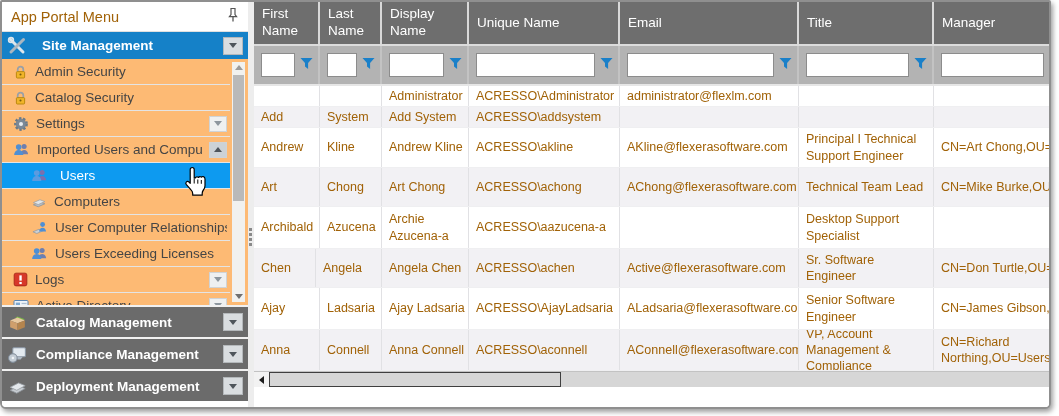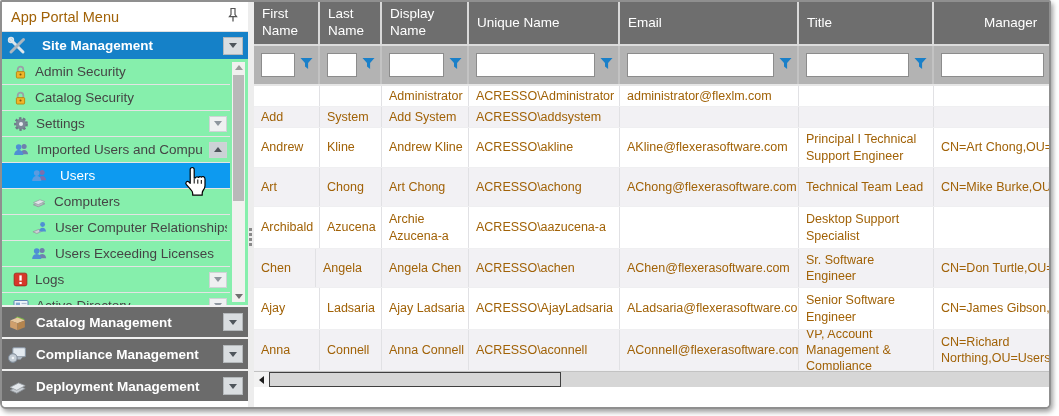--- a/index.html
+++ b/index.html
@@ -18,21 +18,21 @@
     display:flex; align-items:center; gap:15px; padding:0 5px; font-size:13.5px; }
   .sb-blue .lbl { flex:1; }
   .dd-btn { width:20px; height:18px; background:#d9dde0; border:1px solid #b4b8bb;
     display:flex; align-items:center; justify-content:center; }
   .dd-btn.sm { width:18px; height:16px; background:#eef0f1; border-color:#cfd3d6; }
   .dd-btn.pressed { background:#ccd2d6; }
   .tri-down { width:0; height:0; border-left:4px solid transparent; border-right:4px solid transparent; border-top:5px solid #4e555b; }
   .tri-down.dim { border-top-color:#8d969e; }
   .tri-up { width:0; height:0; border-left:4px solid transparent; border-right:4px solid transparent; border-bottom:5px solid #4e555b; }
   .tri-left { width:0; height:0; border-top:4px solid transparent; border-bottom:4px solid transparent; border-right:5px solid #1c1c1c; }
-  .sb-scroll { height:246px; position:relative; background:#86efac; overflow:hidden; }
+  .sb-scroll { height:246px; position:relative; background:#fdba74; overflow:hidden; }
   .sb-list { position:absolute; left:0; top:0; right:18px; }
   .sb-item { height:26px; display:flex; align-items:center; gap:7px;
     padding:0 3px 0 11px; border-bottom:1px solid #e4e4e4; font-size:13.5px; color:#454545; }
   .sb-item.indent { padding-left:29px; }
   .sb-item.selected { background:#0d9af0; color:#fff;gap:12px; }
   .sb-item .lbl { flex:1; white-space:nowrap; overflow:hidden; }
   .sb-item .icon, .sb-blue .icon, .sb-section .icon { display:flex; align-items:center; justify-content:center; flex:none; }
   .sb-vscroll { position:absolute; right:3px; top:3px; width:13px; height:240px; background:#f1f1ef; }
   .sb-vthumb { position:absolute; left:1px; top:13px; width:11px; height:126px; background:#b9b9b9; }
   .sb-varrow { position:absolute; left:2px; width:9px; display:flex; justify-content:center; }
@@ -46,21 +46,21 @@
   
   .splitter { width:6px; background:#ededed; position:relative; }
   .grip { position:absolute; left:1px; top:226px; display:flex; flex-direction:column; gap:2px; }
   .grip i { width:3px; height:3px; background:#8a8a8a; display:block; }
 
   
   .grid { flex:1; display:flex; flex-direction:column; background:#fff; min-width:0; }
   .g-header { display:flex; height:42px; background:#6e6e6e; }
   .g-hcell { display:flex; align-items:center; padding:2px 8px; color:#fff; font-size:13.5px;
     border-right:2px solid #d9d9d9; line-height:1.25; overflow:hidden; }
-  .g-hcell:last-child { border-right:none;margin-left:42px; }
+  .g-hcell:last-child { border-right:none; }
   .g-filter { display:flex; height:42px; background:#b3b3b3; border-top:2px solid #dcdcdc; border-bottom:2px solid #e6e6e6; }
   .g-fcell { display:flex; align-items:center; gap:5px; padding:0 5px 0 7px; border-right:2px solid #c3c3c3; }
   .g-fcell:last-child { border-right:none; }
   .g-fcell input { flex:1; min-width:0; height:24px; border:1px solid #8c8c8c; background:#fff;
     font-family:inherit; font-size:12.5px; padding:0 4px; outline:none; }
   .funnel { flex:none; }
   .g-row { display:flex; background:#fff; }
   .g-row.alt { background:#f2f1f4; }
   .g-cell { padding:2px 6px 2px 7px; font-size:12.5px; color:#a16207;
     border-right:1px solid #e1e1e4; display:flex; align-items:center; overflow:hidden; line-height:1.3; }
@@ -406,21 +406,21 @@
         <div class="g-cell c5 nw"></div>
         <div class="g-cell c6">Desktop Support Specialist</div>
         <div class="g-cell c7 nw"></div>
       </div>
 
       <div class="g-row rh39 alt">
         <div class="g-cell c2">Chen</div>
         <div class="g-cell c1">Angela</div>
         <div class="g-cell c3 nw">Angela Chen</div>
         <div class="g-cell c4 nw">ACRESSO\achen</div>
-        <div class="g-cell c5 nw">AChen@flexerasoftware.com</div>
+        <div class="g-cell c5 nw">Active@flexerasoftware.com</div>
         <div class="g-cell c6">Sr. Software Engineer</div>
         <div class="g-cell c7 nw">CN=Don Turtle,OU=</div>
       </div>
 
       <div class="g-row rh42">
         <div class="g-cell c1">Ajay</div>
         <div class="g-cell c2">Ladsaria</div>
         <div class="g-cell c3 nw">Ajay Ladsaria</div>
         <div class="g-cell c4 nw">ACRESSO\AjayLadsaria</div>
         <div class="g-cell c5 nw">ALadsaria@flexerasoftware.com</div>

